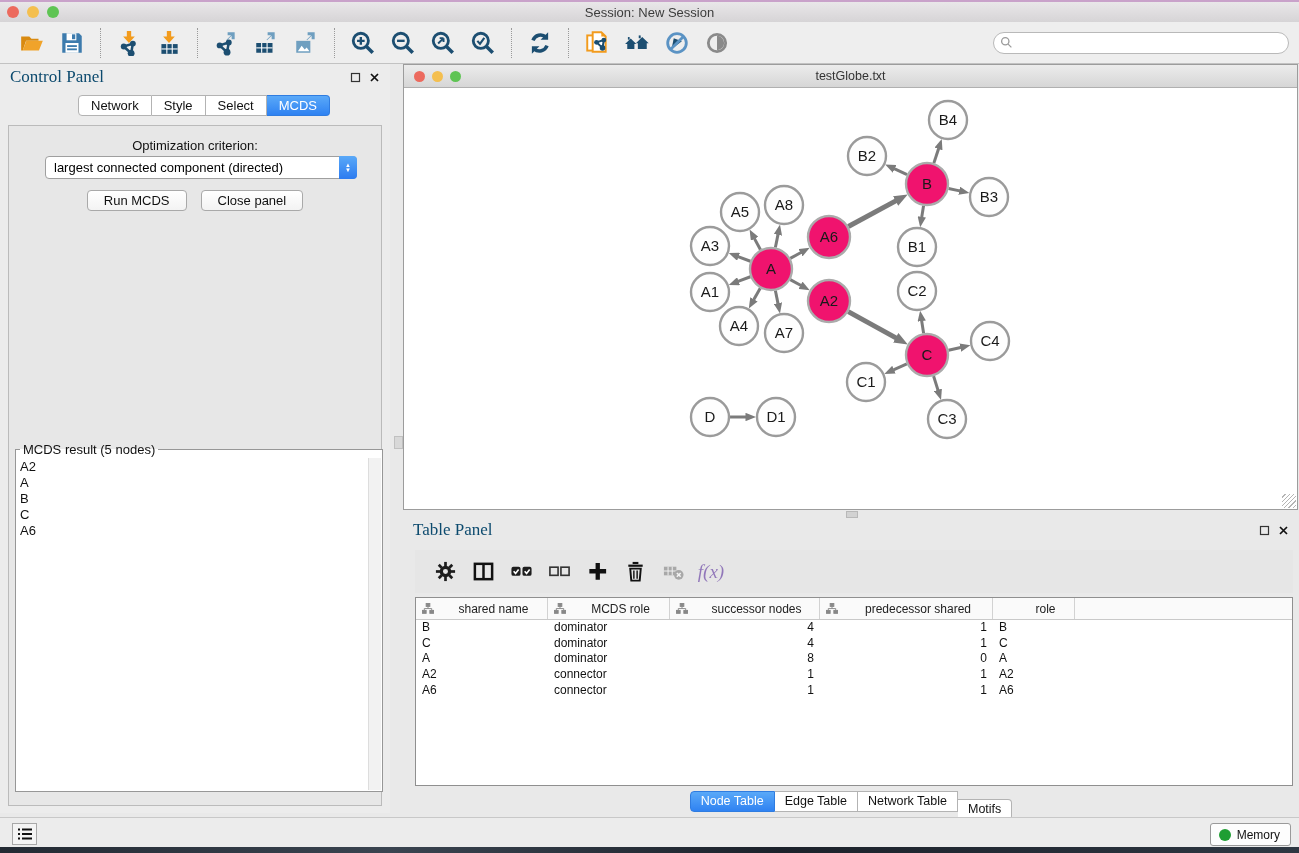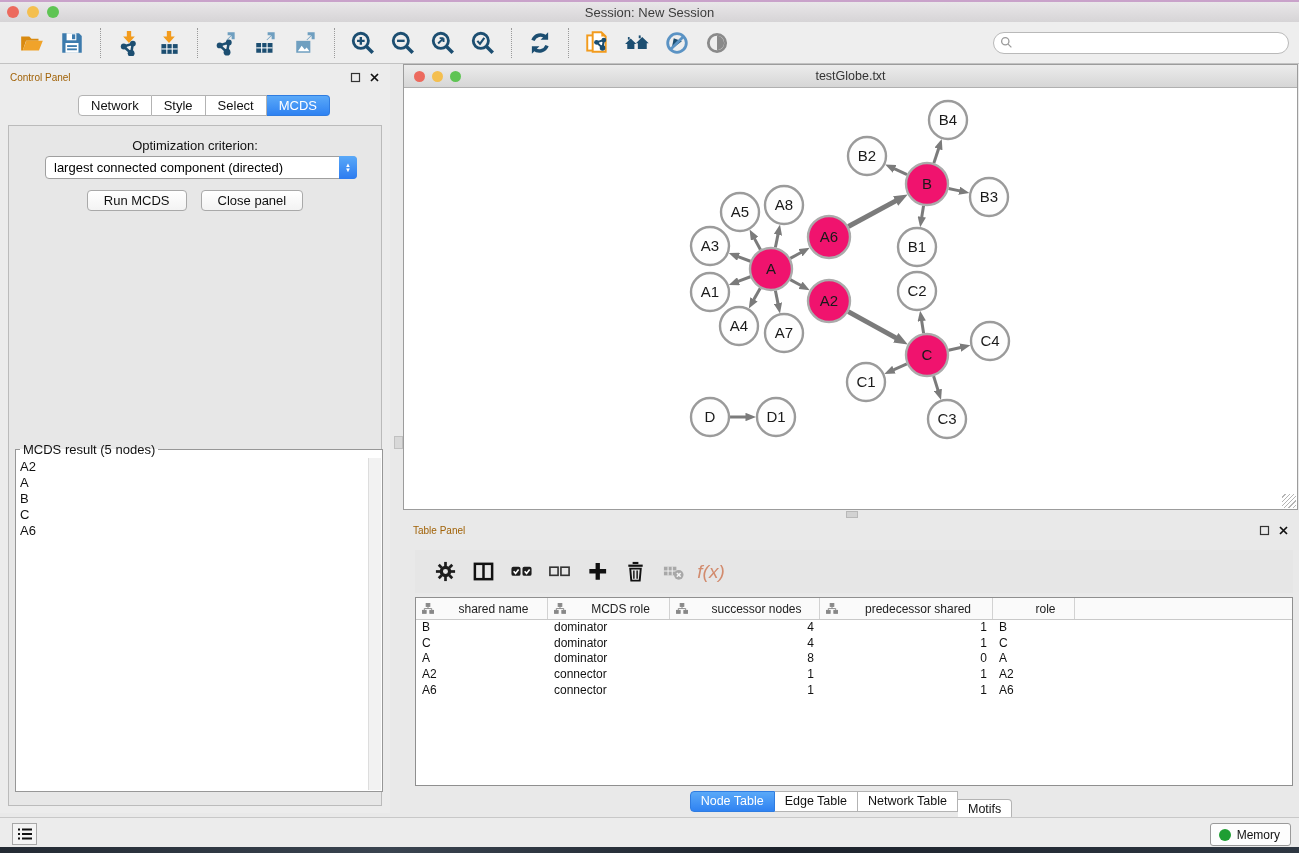--- a/index.html
+++ b/index.html
@@ -22,21 +22,21 @@
   .tb-btn svg { width:26px; height:26px; }
   .tb-div { height:30px; border-left:1px dotted #9a9a9a; margin:0 8px; }
   #search-wrap { margin-left:auto; margin-right:10px; position:relative; }
   #search-input { width:296px; height:22px; border:1px solid #b9b9b9; border-radius:11px;
     background:#fff; padding-left:24px; font-size:12px; outline:none; }
   #search-wrap svg { position:absolute; left:7px; top:4px; width:13px; height:13px; }
 
   
   #control-panel { left:0; top:64px; width:390px; height:749px; background:#ececec; }
   .panel-head { display:flex; align-items:center; height:26px; padding:0 10px; }
-  .panel-head .ph-title { font-size:10px; color:#a16207; }
+  .panel-head .ph-title { font-size:17px; color:#0c4a6e;font-family:Liberation Serif, serif; }
   .ph-icons { margin-left:auto; display:flex; gap:8px; }
   .ph-icons svg { width:11px; height:11px; }
   #cp-tabs { position:absolute; left:78px; top:31px; display:flex; }
   .cp-tab { height:21px; line-height:19px; padding:0 12px; font-size:13px; background:#fff;
     border:1px solid #b3b3b3; border-left:none; color:#111; }
   .cp-tab:first-child { border-left:1px solid #b3b3b3; border-radius:4px 0 0 4px; }
   .cp-tab:last-child { border-radius:0 4px 4px 0; }
   .cp-tab.active { background:linear-gradient(#5aa9f8,#2f82f2); border-color:#2f7ce0; color:#fff; }
   #cp-body { position:absolute; left:8px; top:61px; width:374px; height:681px;
     background:#e7e7e7; border:1px solid #bbb; }
@@ -70,21 +70,21 @@
     background:repeating-linear-gradient(135deg,transparent,transparent 2px,#b5b5b5 2px,#b5b5b5 3px); }
   #divider-handle { left:394px; top:436px; width:9px; height:13px; background:#d8d8d8; border:1px solid #c0c0c0; }
   #hscroll-thumb { left:846px; top:511px; width:12px; height:7px; background:#d2d2d2; border:1px solid #b8b8b8; }
 
   
   #table-panel { left:403px; top:517px; width:896px; height:296px; }
   #tp-toolbar { position:absolute; left:12px; top:33px; width:878px; height:43px; background:#e6e6e6;
     display:flex; align-items:center; padding-left:14px; }
   .tp-btn { width:32px; height:32px; display:flex; align-items:center; justify-content:center; margin-right:6px; }
   .tp-btn svg { width:23px; height:23px; }
-  .tp-btn .fx { font-family:Liberation Sans, sans-serif; font-style:italic; font-size:19px; color:#c2410c; }
+  .tp-btn .fx { font-family:Liberation Serif, serif; font-style:italic; font-size:19px; color:#4c1d95; }
   .tp-btn.disabled { opacity:.55; }
   #tp-table { position:absolute; left:12px; top:80px; width:878px; height:189px; background:#fff;
     border:1px solid #8f8f8f; overflow:hidden; }
   .thead { display:flex; height:22px; background:#fafafa; border-bottom:1px solid #c9c9c9; }
   .th { position:relative; display:flex; align-items:center; justify-content:center;
     font-size:12px; color:#222; border-right:1px solid #d2d2d2;padding-left:24px; }
   .th svg { position:absolute; left:6px; width:12px; height:12px; }
   .trow { display:flex; height:15.7px; font-size:12px; color:#111; }
   .td { padding:0 6px; overflow:hidden; white-space:nowrap; line-height:15.7px; }
   .td.r { text-align:right; }

